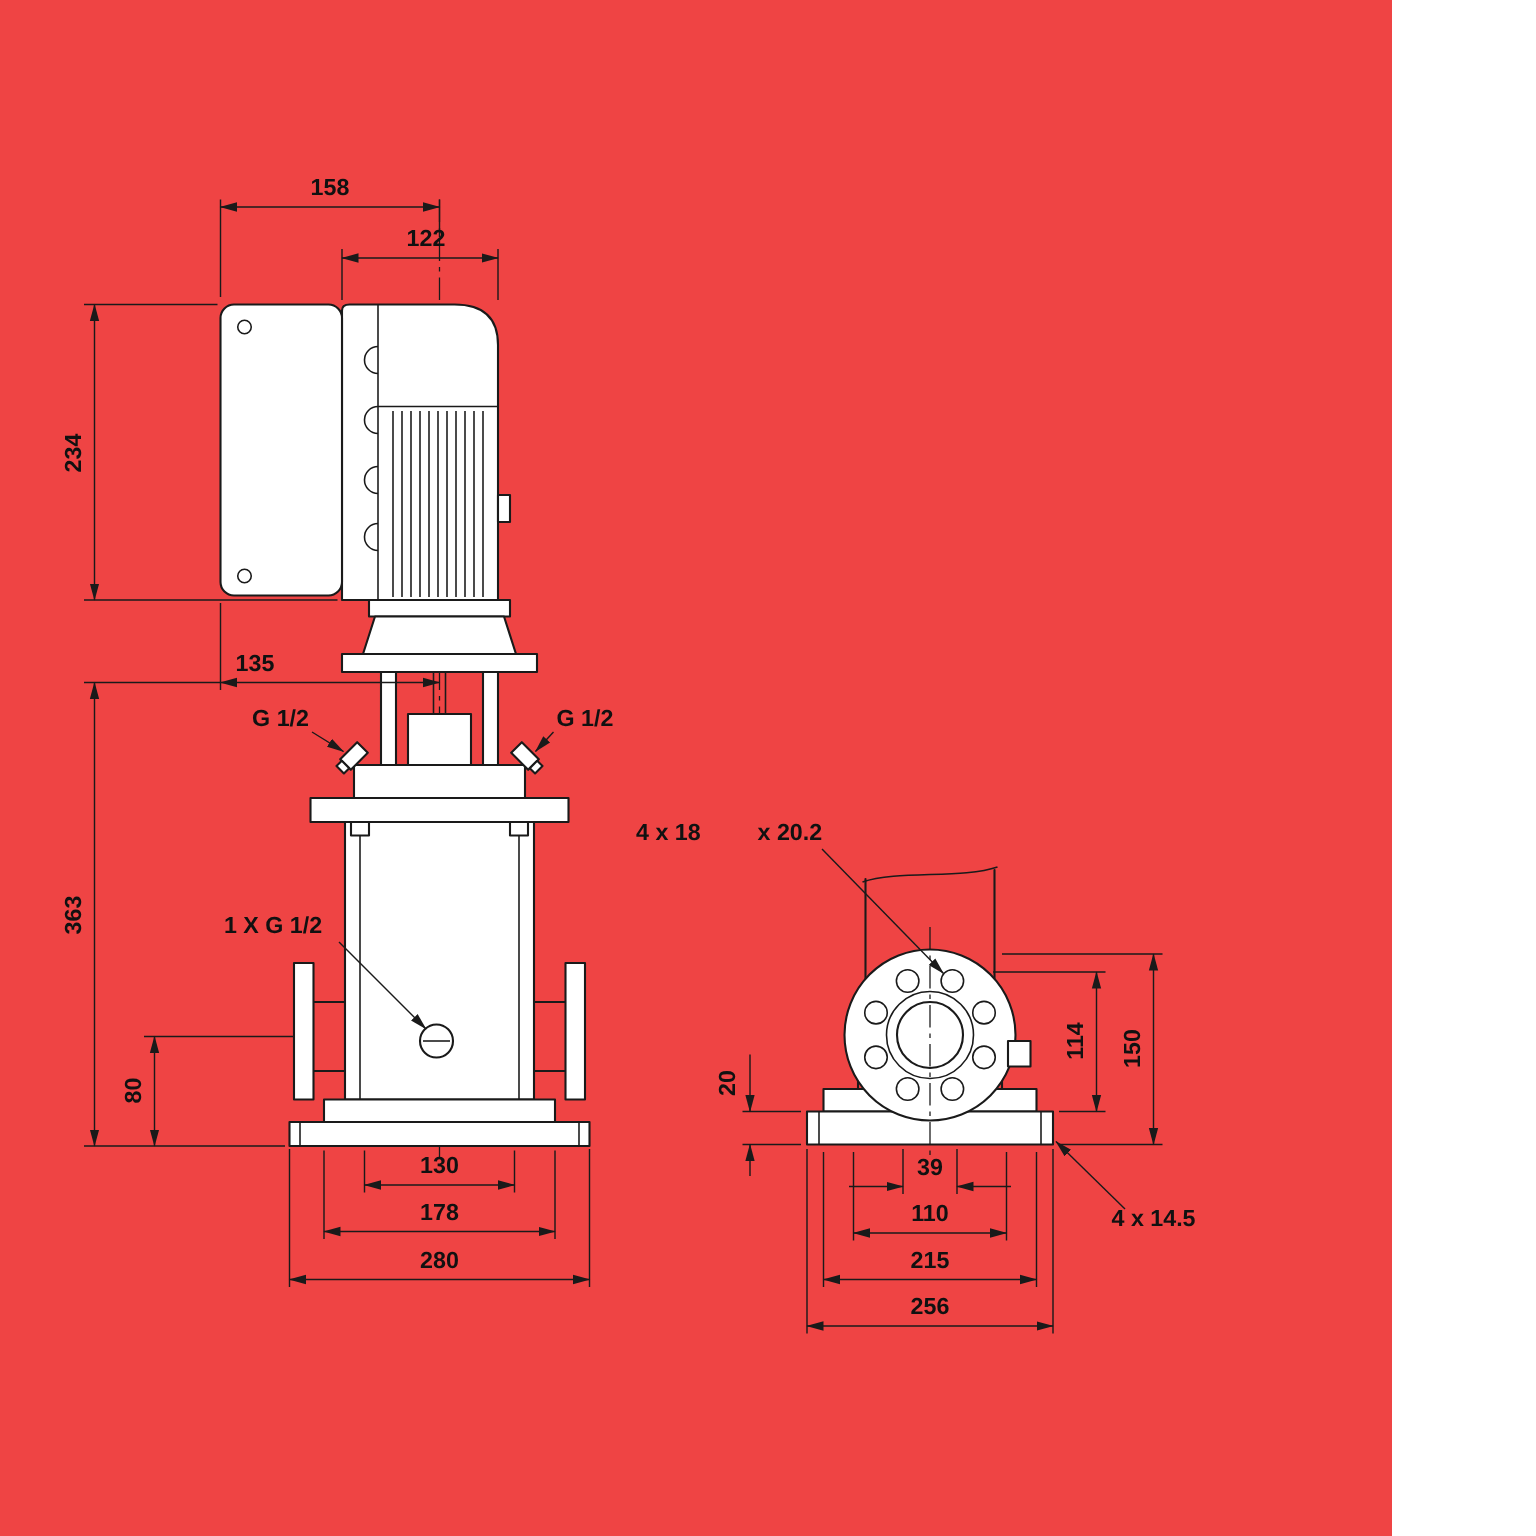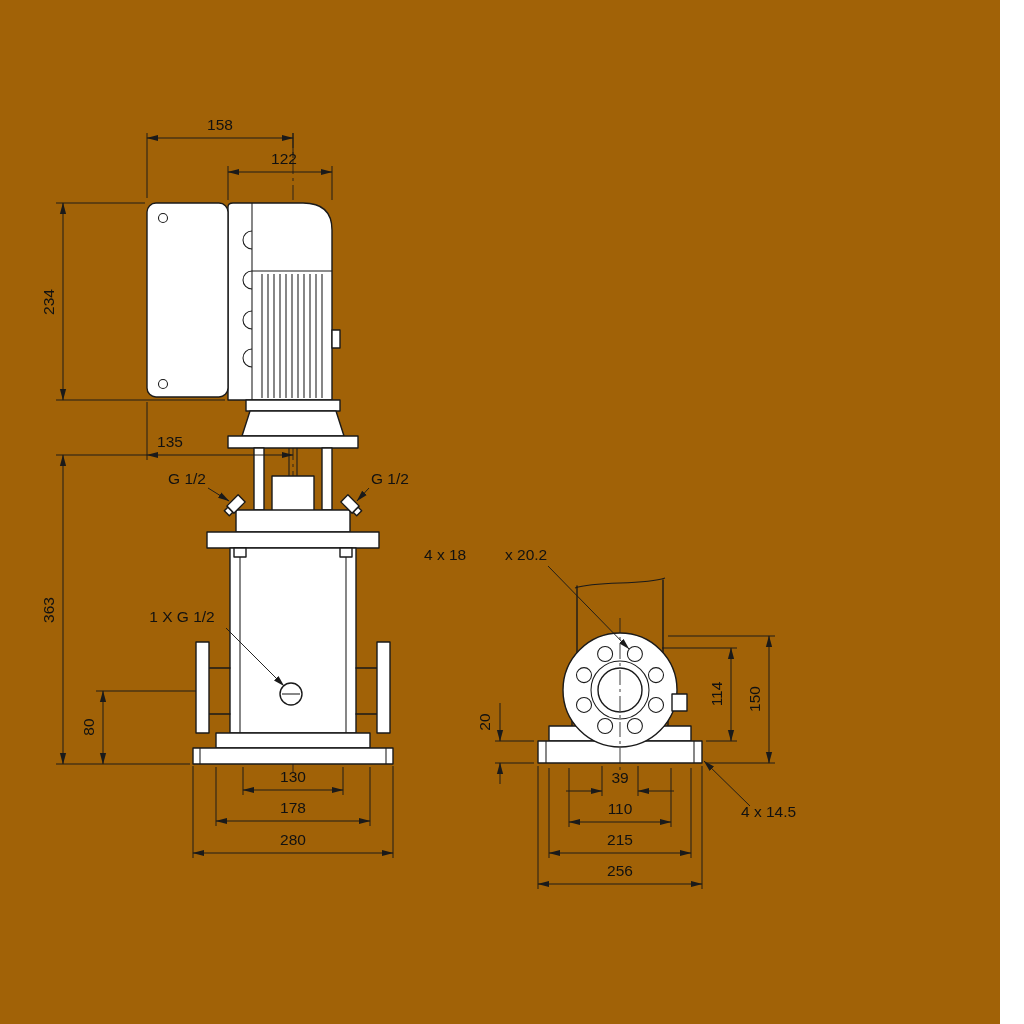--- a/index.html
+++ b/index.html
@@ -1,16 +1,16 @@
 <!DOCTYPE html>
 <html><head>
 <meta charset="utf-8">
 <style>
   html,body{margin:0;padding:0;background:#ffffff;}
-  .page{position:relative;width:1000px;height:1024px;background:#a16207;overflow:hidden;}
+  .page{position:relative;width:928px;height:1024px;background:#ef4444;overflow:hidden;font-weight:bold;}
   svg{display:block;}
   .ol{fill:none;stroke:#1a1a1a;stroke-width:1.4;stroke-linejoin:round;stroke-linecap:round;}
   .fw{fill:#ffffff;stroke:#1a1a1a;stroke-width:1.4;stroke-linejoin:round;}
   .fin{fill:none;stroke:#1a1a1a;stroke-width:1.05;}
   .dim{fill:none;stroke:#1a1a1a;stroke-width:0.95;}
   .cl{fill:none;stroke:#1a1a1a;stroke-width:0.85;stroke-dasharray:15 4 3 4;}
   text{font-family:"Liberation Sans","DejaVu Sans",sans-serif;font-size:15.5px;fill:#111111;}
 </style>
 </head>
 <body>

